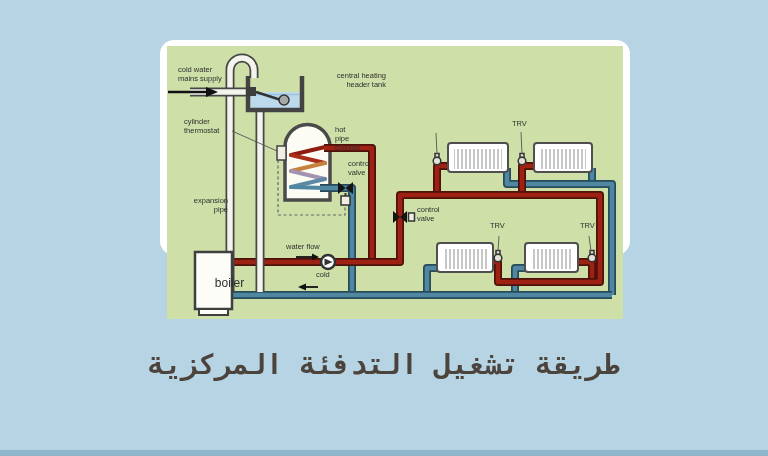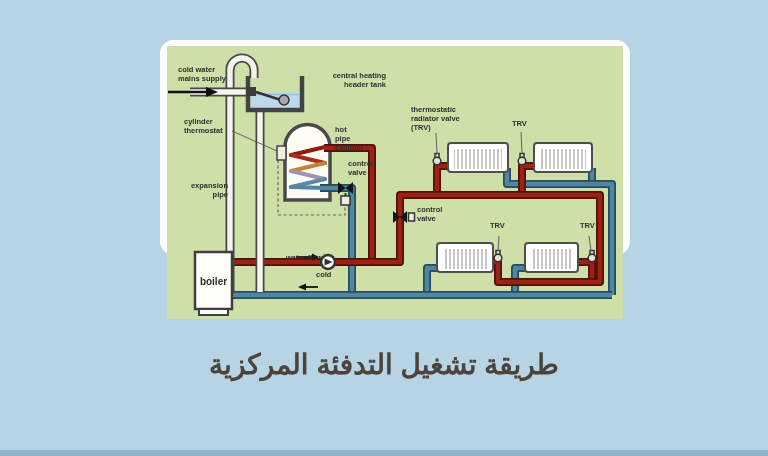--- a/index.html
+++ b/index.html
@@ -4,33 +4,33 @@
 <style>
   html,body{margin:0;padding:0;}
   body{
     width:768px;height:456px;position:relative;overflow:hidden;
     background:#b6d4e4;
     font-family:"Liberation Sans", sans-serif;
   }
   .bottom-band{position:absolute;left:0;bottom:0;width:768px;height:6px;background:#8fb6cc;}
   .panel{
     position:absolute;left:160px;top:40px;width:470px;height:215px;
-    background:#ffffff;border-radius:14px;font-weight:bold;
+    background:#ffffff;border-radius:14px;
   }
   .panel svg{position:absolute;left:0;top:0;}
   .lbl{
     position:absolute;color:#2f2f2f;font-size:7.5px;line-height:1.18;
     white-space:pre-line;letter-spacing:0;
   }
-  .lbl.right{text-align:right;}
+  .lbl.right{text-align:right;margin-top:15px;}
   .lbl.center{text-align:center;}
   .title{
     position:absolute;left:0;right:0;top:348px;text-align:center;
     direction:rtl;
-    font-family:Liberation Sans, sans-serif;
+    font-family:Liberation Mono, monospace;
     font-weight:bold;font-size:28px;color:#4c443c;
   }
 </style>
 </head>
 <body>
 
 <div class="panel">
   <svg width="470" height="285" viewBox="0 0 470 285">
     <defs>
       <pattern id="fins" patternUnits="userSpaceOnUse" width="4" height="40">
@@ -190,26 +190,23 @@
 header tank</div>
   <div class="lbl" style="left:24px;top:78px;width:50px;">cylinder
 thermostat</div>
   <div class="lbl right" style="left:26px;top:142px;width:42px;">expansion
 pipe</div>
   <div class="lbl" style="left:175px;top:86px;width:40px;">hot
 pipe
 cylinder</div>
   <div class="lbl" style="left:188px;top:120px;width:36px;">control
 valve</div>
-  <div class="lbl" style="left:126px;top:214px;width:52px;">water flow</div>
+  <div class="lbl" style="left:126px;top:203px;width:52px;">water flow</div>
   <div class="lbl" style="left:156px;top:231px;width:30px;">cold</div>
-  <div class="lbl center" style="left:37px;top:236px;width:33px;font-size:10px;">boiler</div>
-  <div class="lbl" style="left:251px;top:66px;width:62px;">thermostatic
-radiator valve
-(TRV)</div>
+  <div class="lbl center" style="left:37px;top:236px;width:33px;font-size:12px;padding-left:16px;">boiler</div>
   <div class="lbl" style="left:352px;top:80px;width:24px;">TRV</div>
   <div class="lbl" style="left:257px;top:166px;width:36px;">control
 valve</div>
   <div class="lbl" style="left:330px;top:182px;width:24px;">TRV</div>
   <div class="lbl" style="left:420px;top:182px;width:24px;">TRV</div>
 </div>
 
 <div class="title">طريقة تشغيل التدفئة المركزية</div>
 
 <div class="bottom-band"></div>

